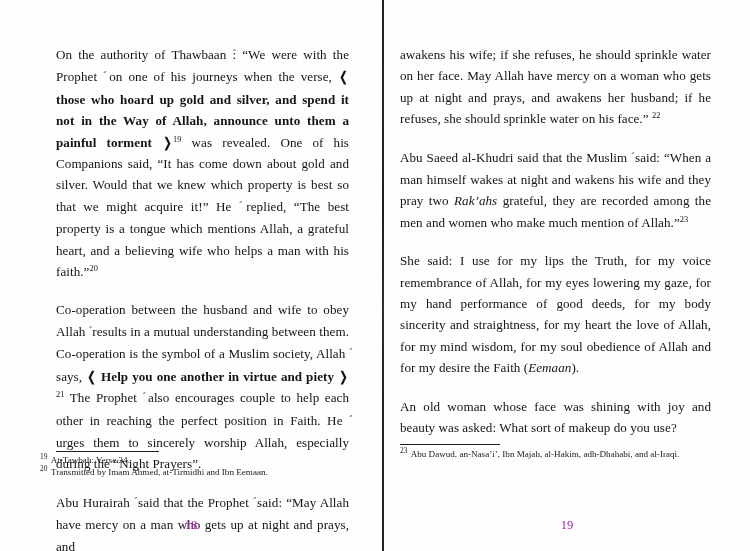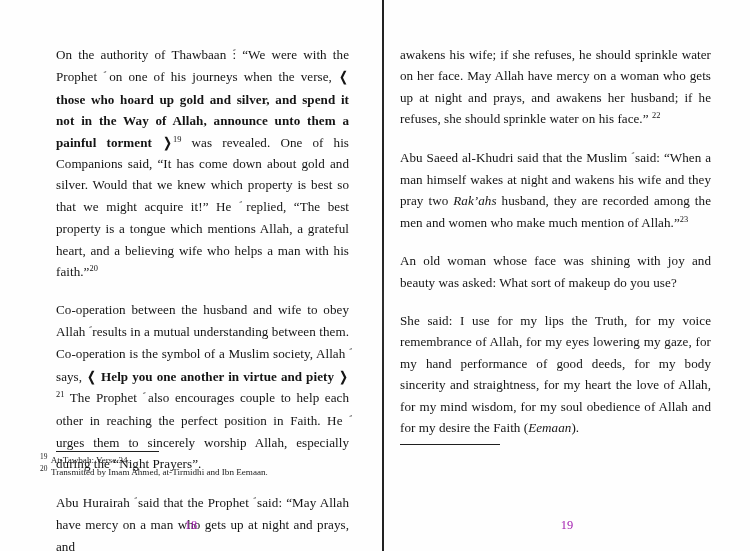--- a/index.html
+++ b/index.html
@@ -130,23 +130,24 @@
     <div class="footnotes" id="left-footnotes">
         <div class="fn-item"><sup>19</sup><span> At-Tawbah: Verse 34.</span></div>
         <div class="fn-item"><sup>20</sup><span> Transmitted by Imam Ahmed, at-Tirmidhi and Ibn Eemaan.</span></div>
       </div>
     <div class="page-number">18</div>
   </div>
 
   <div class="page right">
     <div class="body-area" id="right-body">
         <p class="para"><span>awakens his wife; if she refuses, he should sprinkle water on her face. May Allah have mercy on a woman who gets up at night and prays, and awakens her husband; if he refuses, she should sprinkle water on his face.” </span><sup>22</sup></p>
-        <p class="para"><span>Abu Saeed al-Khudri said that the Muslim </span><span class="honorific">ؐ</span><span> said: “When a man himself wakes at night and wakens his wife and they pray two </span><span class="ital">Rak’ahs</span><span> husband, they are recorded among the men and women who make much mention of Allah.”</span><sup>23</sup></p>
+        <p class="para"><span>Abu Saeed al-Khudri said that the Muslim </span><span class="honorific">ؐ</span><span> said: “When a man himself wakes at night and wakens his wife and they pray two </span><span class="ital">Rak’ahs</span><span> grateful, they are recorded among the men and women who make much mention of Allah.”</span><sup>23</sup></p>
+        <p class="para"><span>She said: I use for my lips the Truth, for my voice remembrance of Allah, for my eyes lowering my gaze, for my hand performance of good deeds, for my body sincerity and straightness, for my heart the love of Allah, for my mind wisdom, for my soul obedience of Allah and for my desire the Faith (</span><span class="ital">Eemaan</span><span>).</span></p>
         <p class="para"><span>An old woman whose face was shining with joy and beauty was asked: What sort of makeup do you use?</span></p>
-        <p class="para"><span>She said: I use for my lips the Truth, for my voice remembrance of Allah, for my eyes lowering my gaze, for my hand performance of good deeds, for my body sincerity and straightness, for my heart the love of Allah, for my mind wisdom, for my soul obedience of Allah and for my desire the Faith (</span><span class="ital">Eemaan</span><span>).</span></p>
       </div>
     <div class="fn-rule"></div>
     <div class="footnotes" id="right-footnotes">
+        <div class="fn-item"><sup>23</sup><span> Abu Dawud, an-Nasa’i’, Ibn Majah, al-Hakim, adh-Dhahabi, and al-Iraqi.</span></div>
       </div>
     <div class="page-number">19</div>
   </div>
 
 </div>
 
 </body></html>

